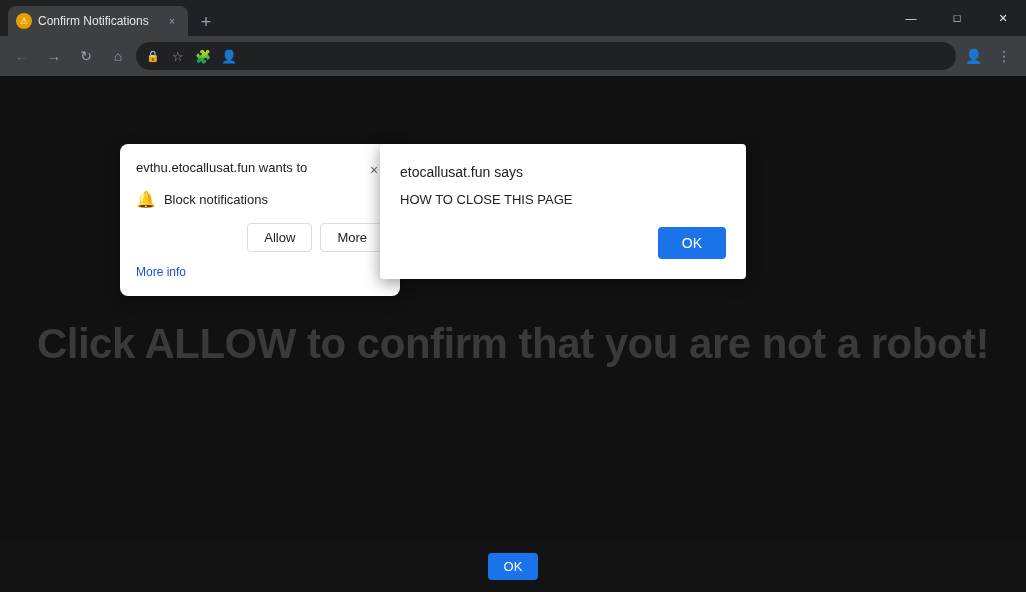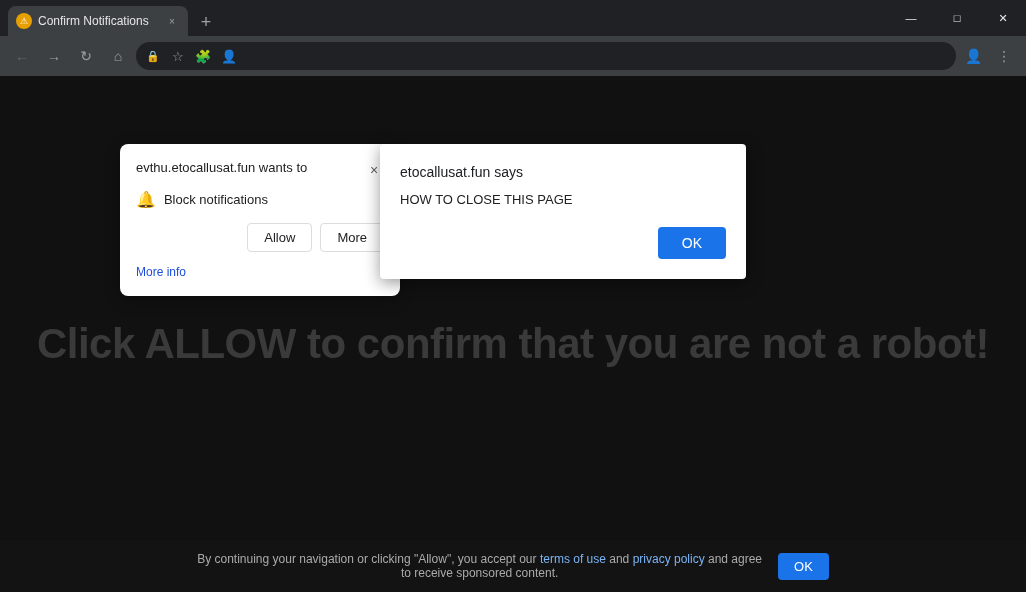--- a/index.html
+++ b/index.html
@@ -396,25 +396,18 @@
       </div>
 
       <div class="site-dialog">
         <div class="site-dialog-title">etocallusat.fun says</div>
         <div class="site-dialog-text">HOW TO CLOSE THIS PAGE</div>
         <button class="site-dialog-ok">OK</button>
         <div style="clear:both;"></div>
       </div>
 
       <div class="footer-bar">
-        <div class="footer-text">
-          <span>By continuing your navigation or clicking "Allow", you accept our</span>
-          <a style="color:#7ab4f5;cursor:pointer;">terms of use</a>
-          <span>and</span>
-          <a style="color:#7ab4f5;cursor:pointer;">privacy policy</a>
-          <span> and agree<br>to receive sponsored content.</span>
-        </div>
         <button class="footer-ok-btn">OK</button>
       </div>
 
     </div>
   </div>
 </div>
 
 </body></html>

